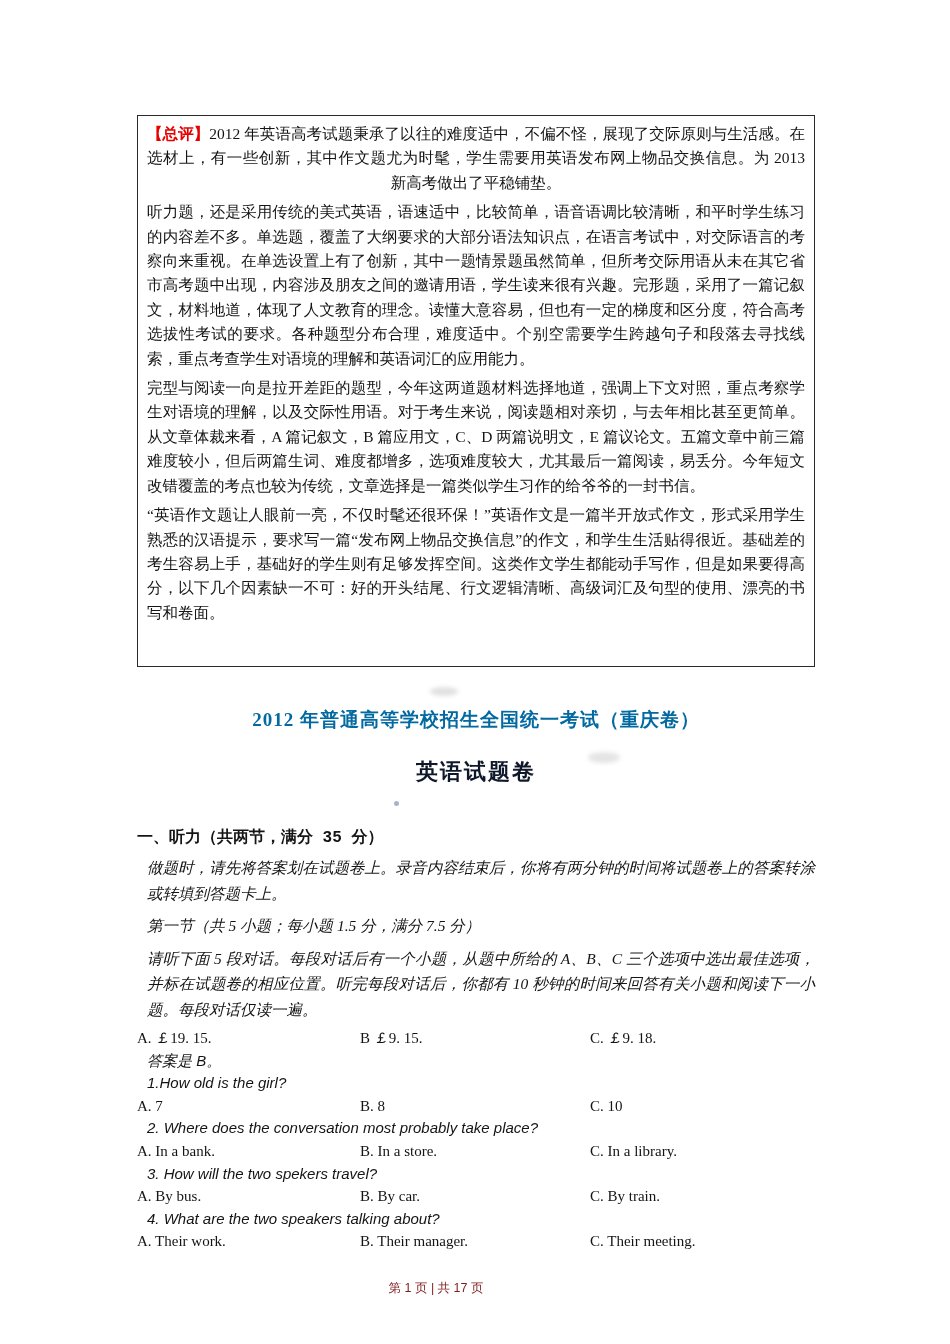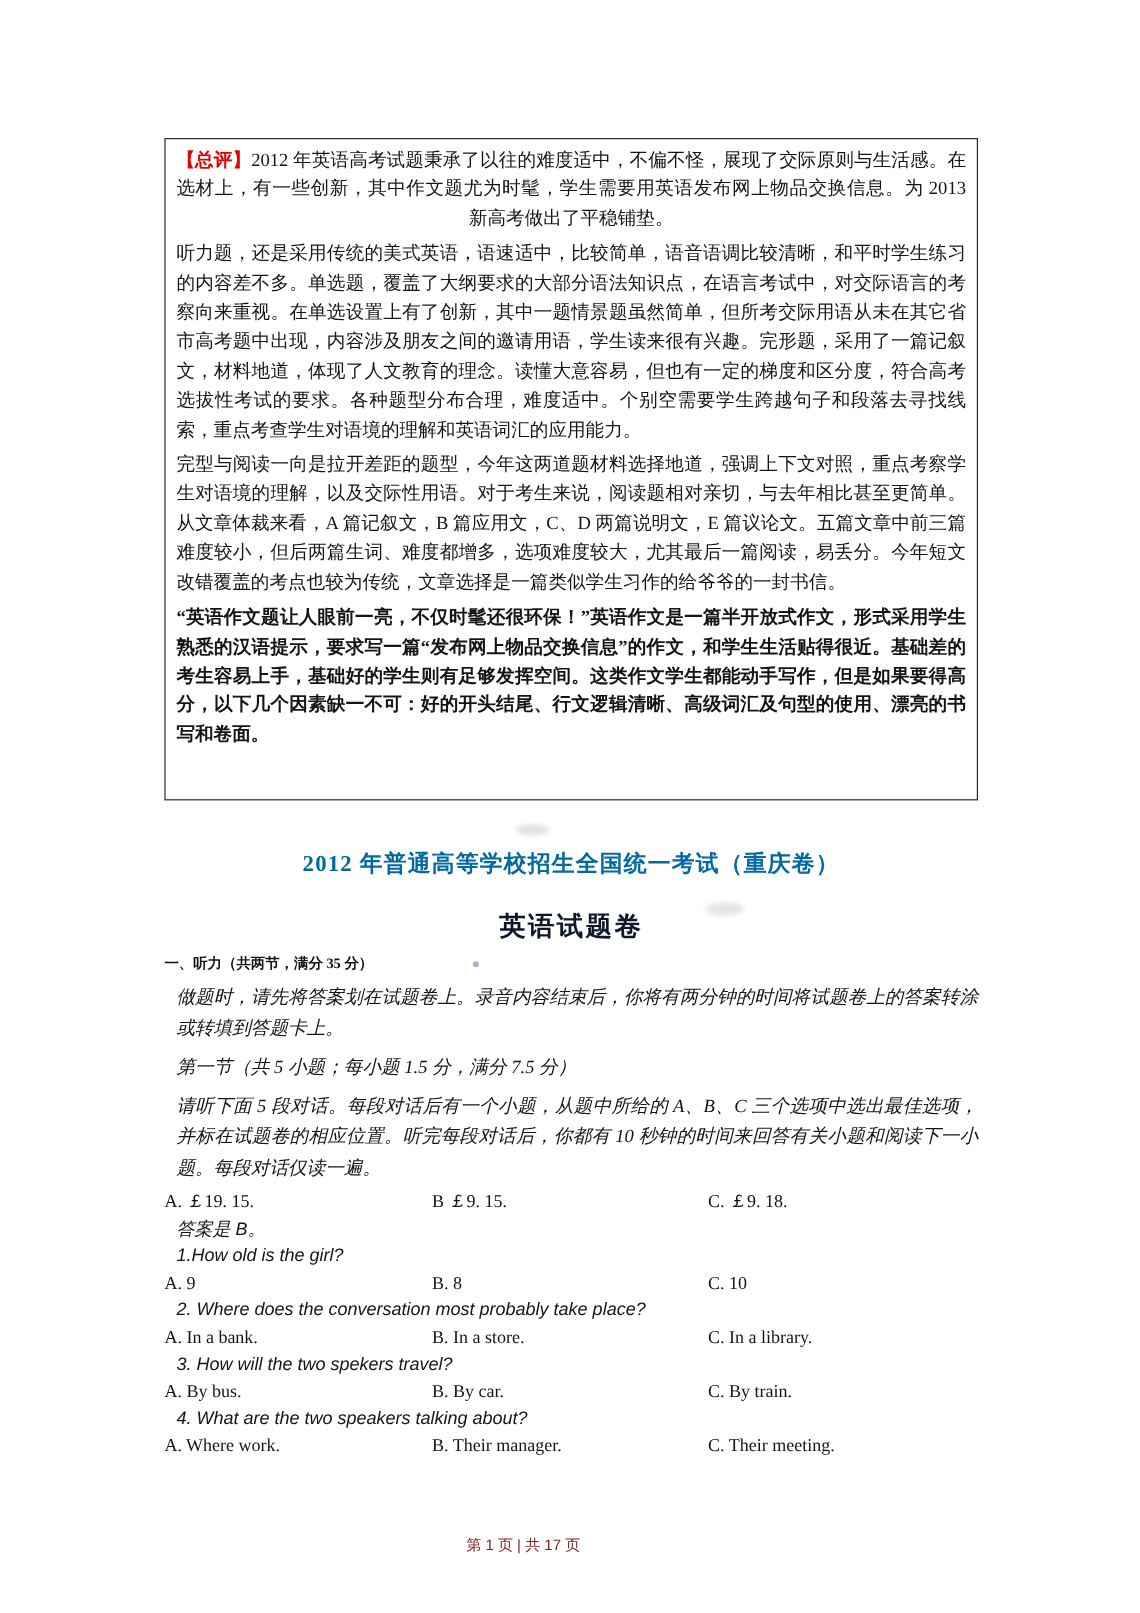--- a/index.html
+++ b/index.html
@@ -14,39 +14,39 @@
 
   .review-box {
     border: 1px solid #2a2a2a;
     min-height: 552px;
     padding: 6px 9px 8px;
     font-size: 15.5px;
     line-height: 24.4px;
     text-align: justify;
   }
   .rb-p { margin: 0 0 5px; }
-  .rb-p:last-child { margin-bottom: 0; font-weight: bold; }
+  .rb-p:last-child { margin-bottom: 0; }
   .rb-first { text-align: justify; text-align-last: center; }
   .rb-label { color: #e60000; font-weight: bold; }
 
   .doc-title {
     margin: 40px 0 0; text-align: center;
     font-size: 19px; font-weight: bold; letter-spacing: 1px;
     color: #0369a1;
   }
   .doc-subtitle {
     margin: 24px 0 0; text-align: center;
     font-size: 22px; font-weight: bold; letter-spacing: 2px;
     font-family: "Liberation Sans", "DejaVu Sans", sans-serif;
     color: #0f172a;
   }
   .section-heading {
-    margin: 8px 0 0;
-    font-size: 12px; font-weight: bold;
-    font-family: Liberation Serif, serif;
+    margin: 40px 0 0;
+    font-size: 16px; font-weight: bold;
+    font-family: Liberation Mono, monospace;
   }
 
   .body-p {
     margin: 7px 0 0;
     font-size: 15.5px; line-height: 25.5px;
     text-align: justify;
   }
   .indent { padding-left: 10px; font-style: italic; }
 
   .qa { margin-top: 5px; }
@@ -101,42 +101,42 @@
 
       <div class="options-row">
         <span class="opt">A. ￡19. 15.</span>
         <span class="opt">B ￡9. 15.</span>
         <span class="opt">C. ￡9. 18.</span>
       </div>
       <p class="q-line indent">答案是 B。</p>
 
       <p class="q-line indent">1.How old is the girl?</p>
       <div class="options-row">
-        <span class="opt">A. 9</span>
+        <span class="opt">A. 7</span>
         <span class="opt">B. 8</span>
         <span class="opt">C. 10</span>
       </div>
 
       <p class="q-line indent">2. Where does the conversation most probably take place?</p>
       <div class="options-row">
         <span class="opt">A. In a bank.</span>
         <span class="opt">B. In a store.</span>
         <span class="opt">C. In a library.</span>
       </div>
 
       <p class="q-line indent">3. How will the two spekers travel?</p>
       <div class="options-row">
         <span class="opt">A. By bus.</span>
         <span class="opt">B. By car.</span>
         <span class="opt">C. By train.</span>
       </div>
 
       <p class="q-line indent">4. What are the two speakers talking about?</p>
       <div class="options-row">
-        <span class="opt">A. Where work.</span>
+        <span class="opt">A. Their work.</span>
         <span class="opt">B. Their manager.</span>
         <span class="opt">C. Their meeting.</span>
       </div>
 
     </div>
   </div>
 
   <div class="artifact a1"></div>
   <div class="artifact a2"></div>
   <div class="artifact a3"></div>

